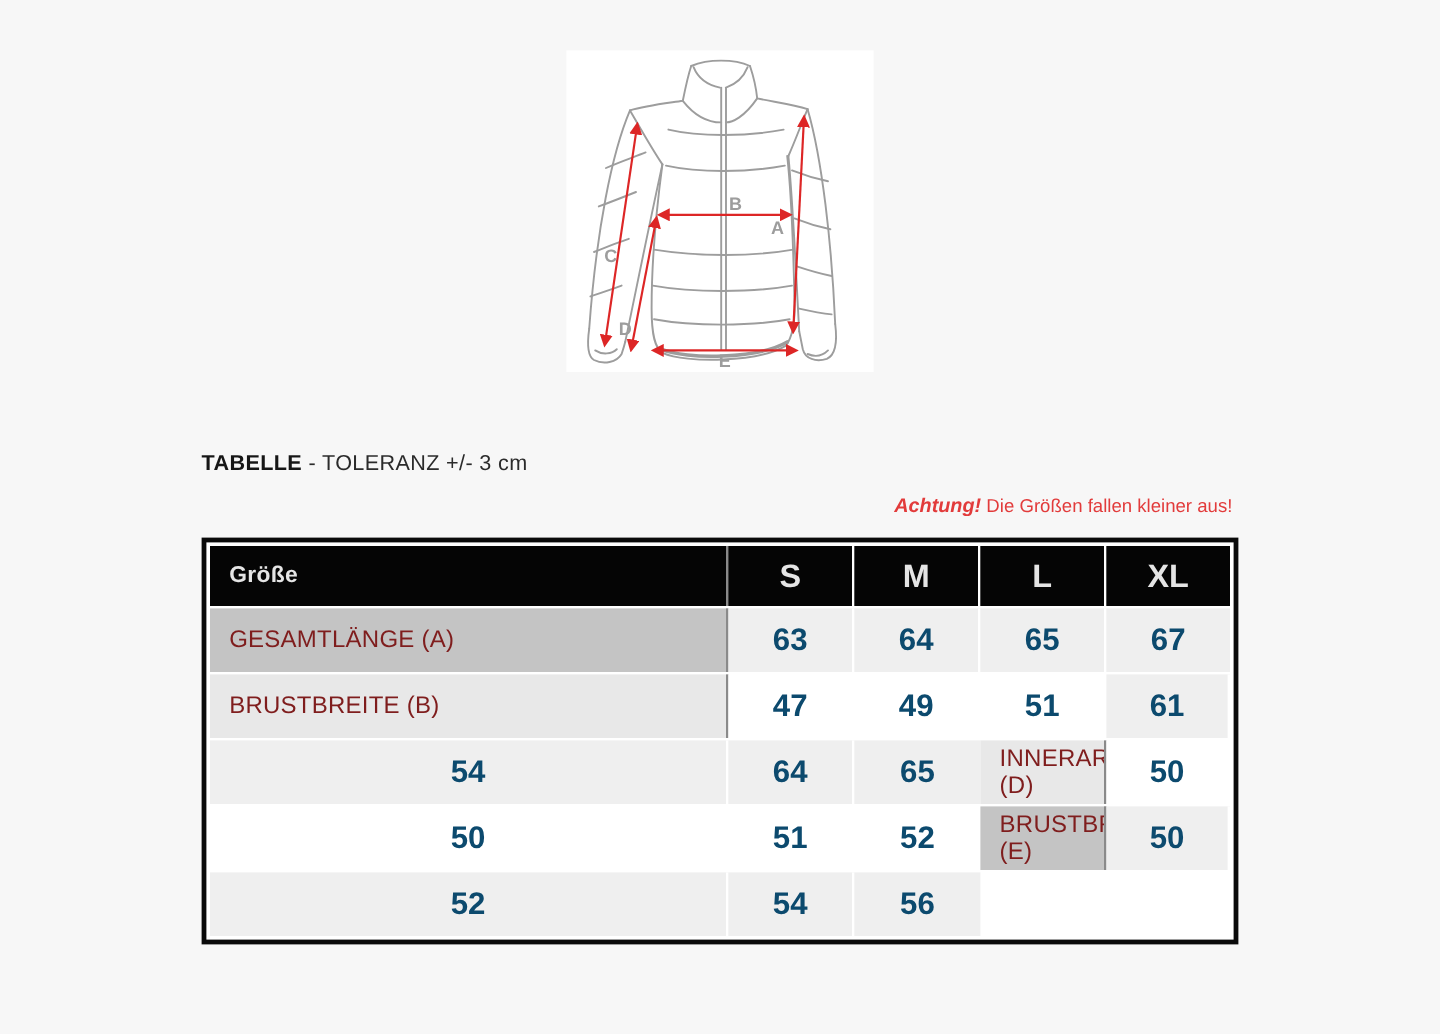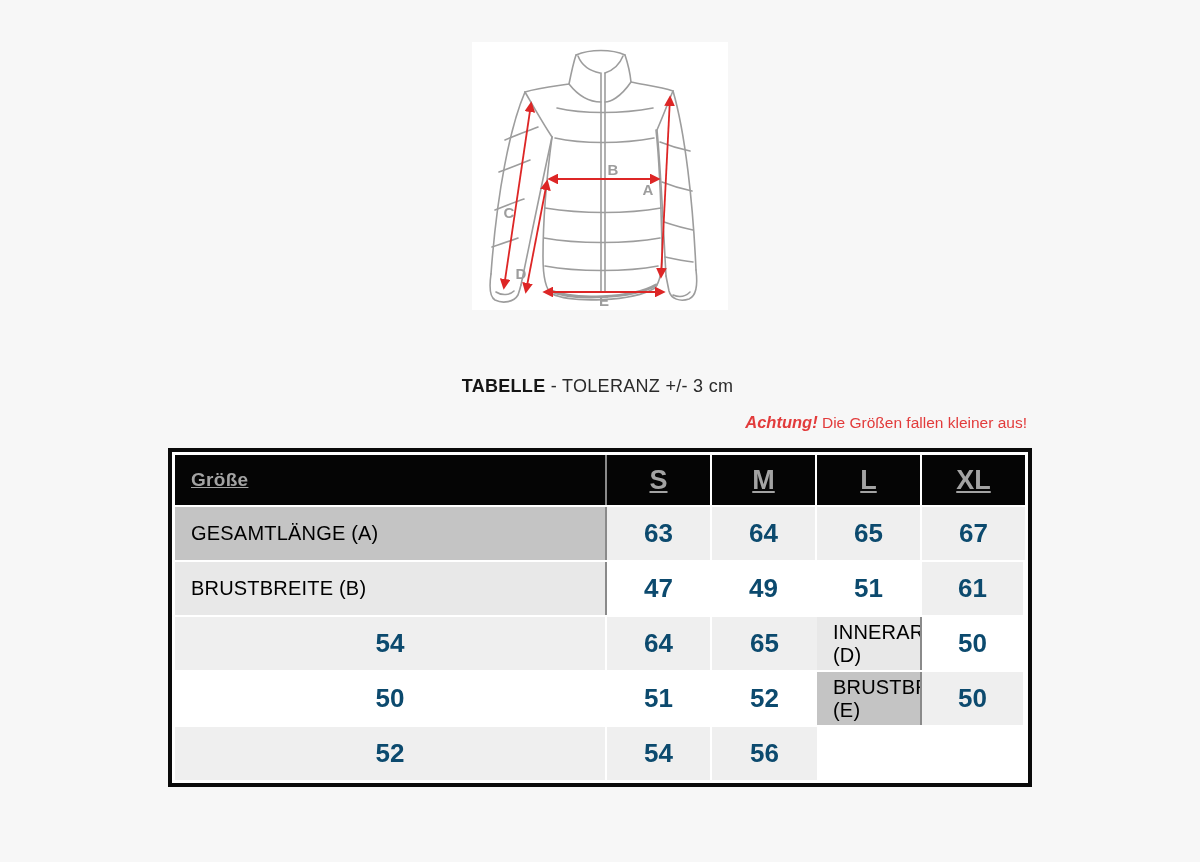--- a/index.html
+++ b/index.html
@@ -11,21 +11,21 @@
     overflow:hidden;
   }
   .figure{
     width:256px;height:268px;
     background:#ffffff;
     margin:42px auto 0;
   }
   .content{width:864px;margin:0 auto;}
   .note-1{
     margin-top:66px;
-    text-align:center;
+    text-align:left;
     padding-right:5px;
     font-size:18px;
     letter-spacing:.3px;
     color:#2b2b2b;
     line-height:21px;
   }
   .note-1 .b{font-weight:700;color:#161616;}
   .note-2{
     margin-top:16px;
     text-align:right;
@@ -44,24 +44,24 @@
     padding:3px;
     display:grid;
     grid-template-columns:432px 105px 105px 105px 103px;
     row-gap:2px;
   }
   .cell{
     display:flex;align-items:center;
     box-sizing:border-box;
     overflow:hidden;
   }
-  .head{background:#050505;color:#a3a3a3;height:50px;text-decoration:underline;}
+  .head{background:#050505;color:#e5e5e5;height:50px;}
   .head.lblcol{padding-left:16px;font-size:19px;font-weight:600;letter-spacing:.3px;}
   .head.size{justify-content:center;font-size:27px;font-weight:700;}
-  .lbl{padding-left:16px;font-size:20px;font-weight:400;height:53px;color:#000000;letter-spacing:.2px;}
+  .lbl{padding-left:16px;font-size:20px;font-weight:400;height:53px;color:#7f1d1d;letter-spacing:.2px;}
   .val{justify-content:center;font-size:26px;font-weight:700;height:53px;color:#0c4a6e;}
   .sep-g{border-right:2px solid #8a8a8a;}
   .sep-w{border-right:2px solid #ffffff;}
   .lbl-dark{background:#c4c4c4;}
   .lbl-light{background:#e8e8e8;}
   .val-tint{background:#efefef;}
   .val-white{background:#ffffff;}
 </style>
 </head>
 <body>

